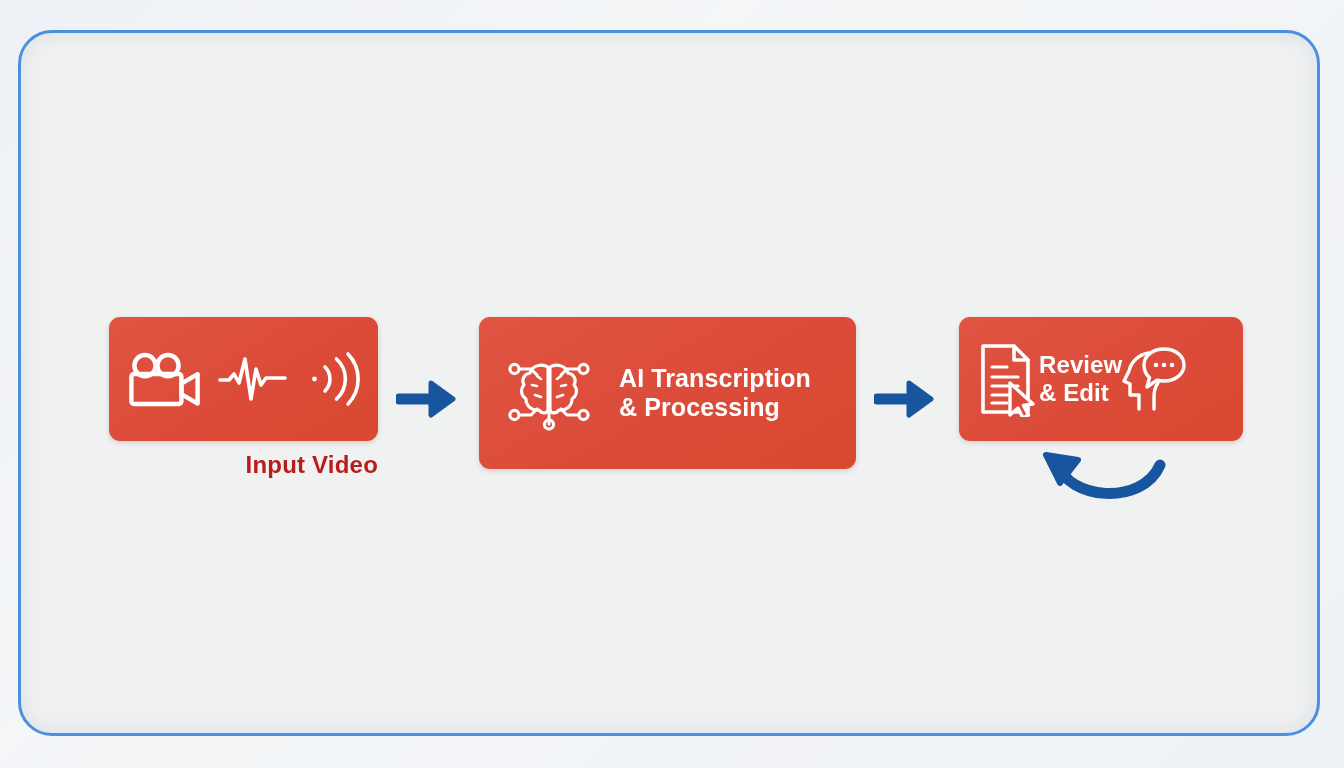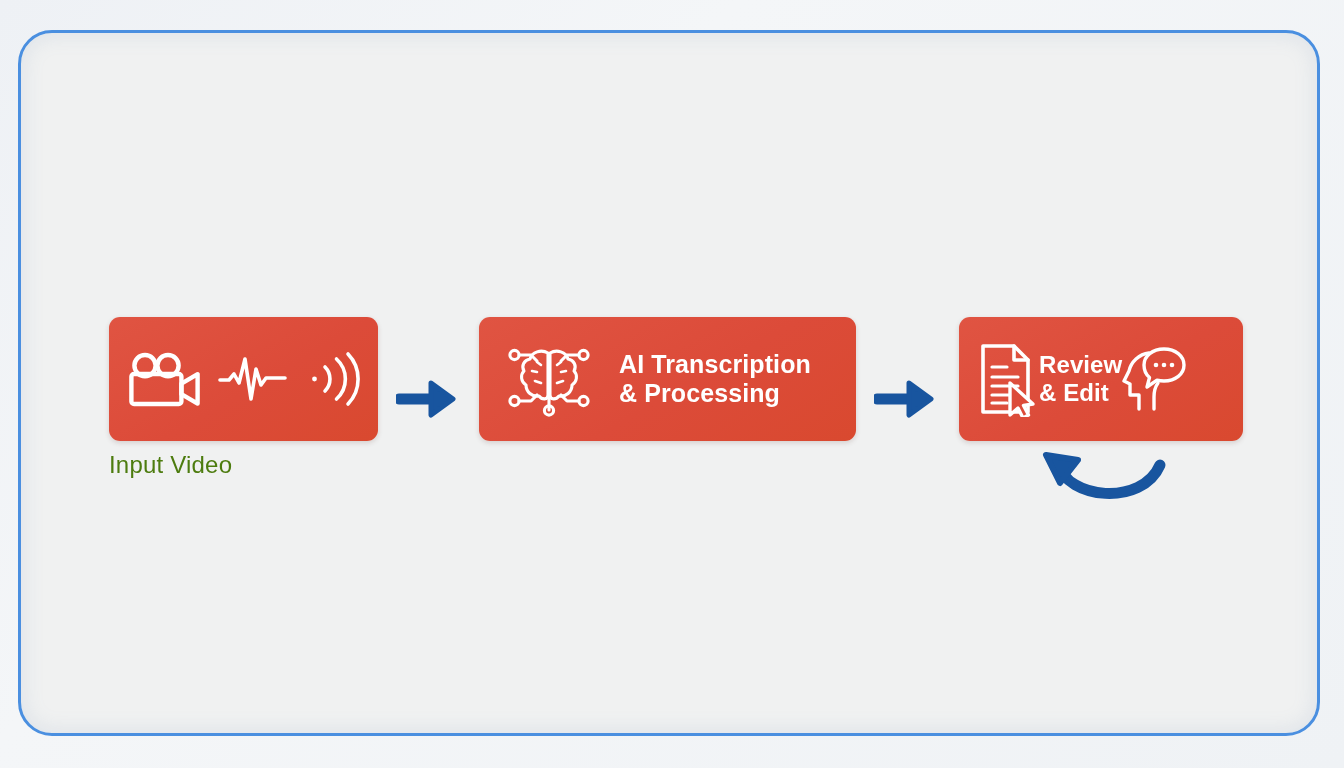--- a/index.html
+++ b/index.html
@@ -63,21 +63,21 @@
     height: 124px;
     justify-content: center;
     gap: 16px;
   }
 
   
   #card-ai {
     left: 458px;
     top: 284px;
     width: 377px;
-    height: 124px;
+    height: 152px;
     padding-left: 22px;
     gap: 22px;
   }
 
   
   #card-review {
     left: 938px;
     top: 284px;
     width: 284px;
     height: 124px;
@@ -96,24 +96,24 @@
   #review-label { font-size: 24px; }
 
   .icon { display: block; flex: 0 0 auto; }
 
   
   #input-caption {
     position: absolute;
     left: 88px;
     top: 418px;
     width: 269px;
-    text-align: left;
+    text-align: right;
     font-size: 24px;
-    font-weight: 400;
-    color: #4d7c0f;
+    font-weight: 700;
+    color: #b91c1c;
     letter-spacing: .2px;
   }
 
   
   .arrow-h {
     position: absolute;
     top: 345px;
   }
   #arrow-1 { left: 375px; }
   #arrow-2 { left: 853px; }

